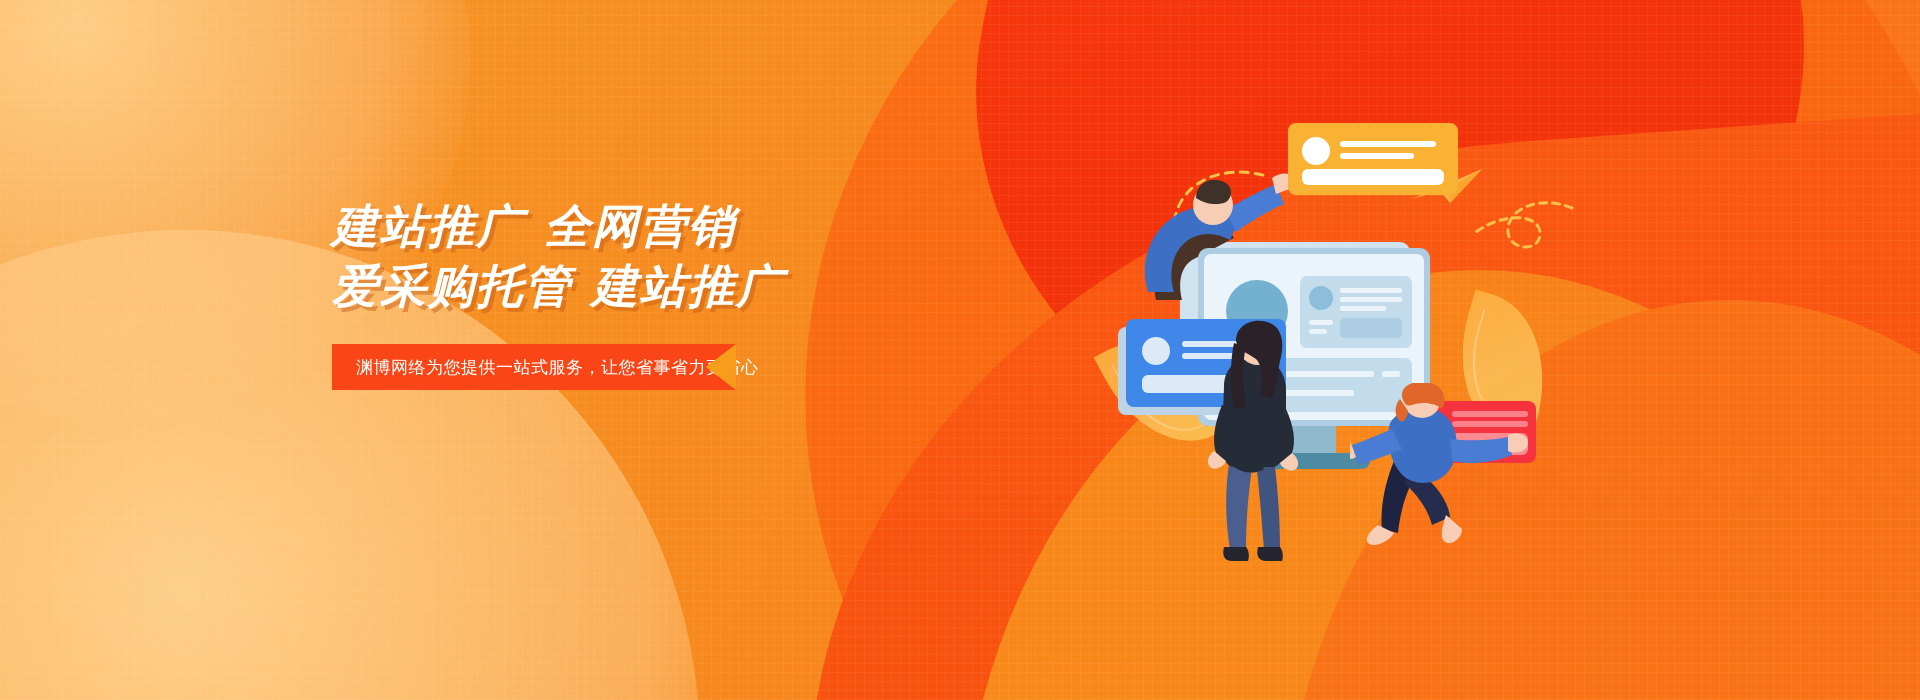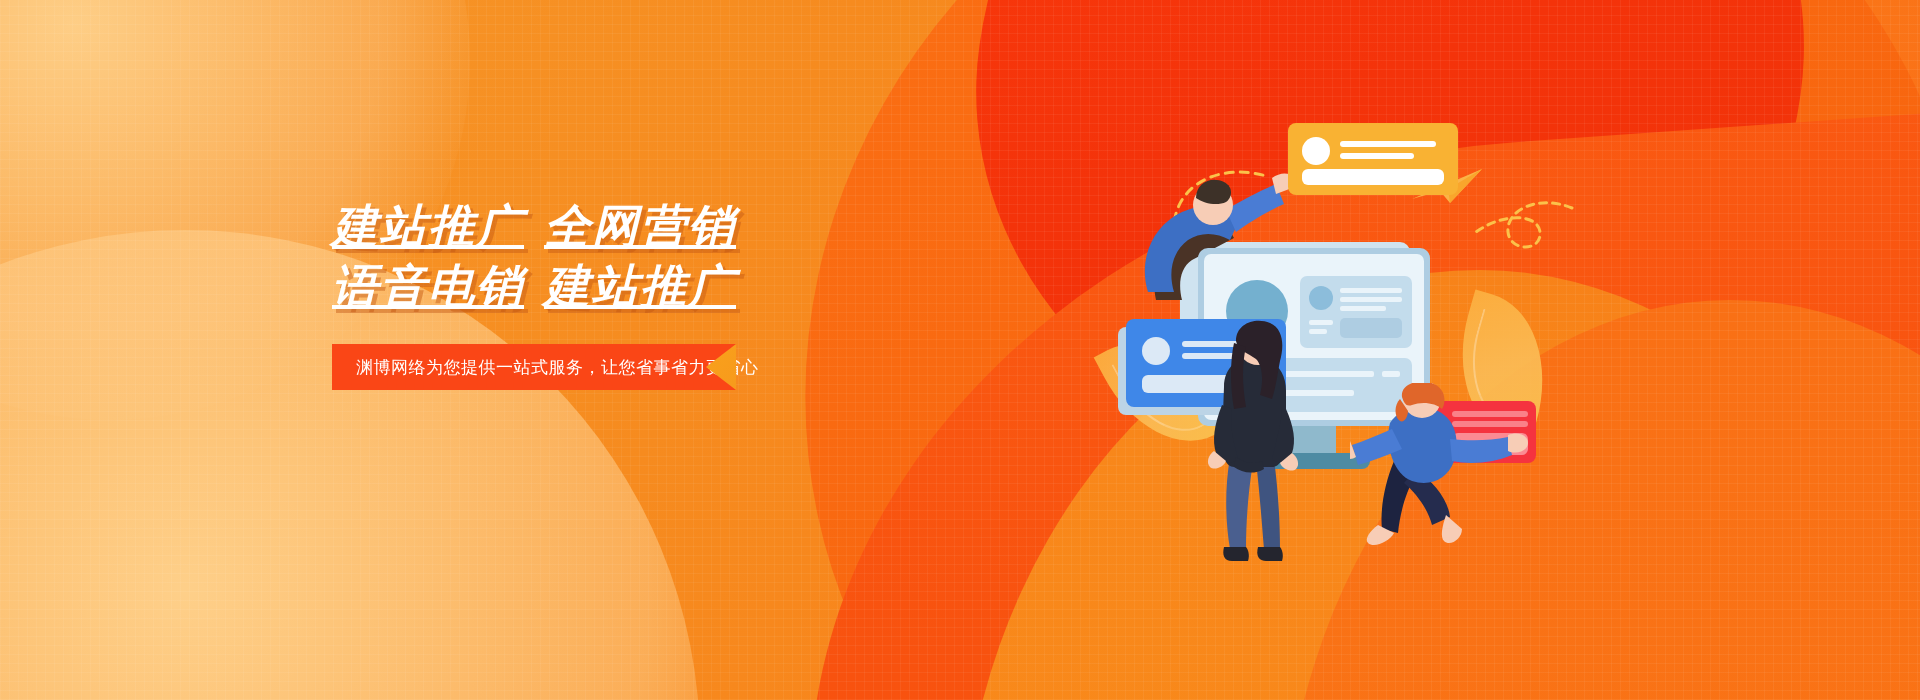--- a/index.html
+++ b/index.html
@@ -72,21 +72,20 @@
   .plane{position:absolute;}
   .plane svg{display:block;}
   .swirl{position:absolute;}
 
   
   .copy{position:absolute;left:332px;top:196px;width:560px;}
   .headline{
     font-weight:bold;font-style:italic;color:#ffffff;
     font-size:46px;letter-spacing:2px;line-height:60px;white-space:nowrap;
     text-shadow:4px 4px 0 rgba(196,86,18,.45);
-    text-decoration:underline;
   }
   .headline .gap{display:inline-block;width:20px;}
   .ribbon{
     position:relative;margin-top:28px;height:46px;width:404px;
     background:#fa4616;display:flex;align-items:center;
   }
   .ribbon-text{
     color:#ffffff;font-size:17px;letter-spacing:.5px;
     margin-left:24px;white-space:nowrap;
   }
@@ -198,21 +197,21 @@
     <svg width="120" height="80" viewBox="0 0 120 80" fill="none">
       <path d="M4 76 C0 26 48 2 96 16" stroke="#fbc24a" stroke-width="3" stroke-dasharray="8 7" stroke-linecap="round"></path>
     </svg>
   </div>
 
   <div class="copy">
     <div class="headline">
       <span>建站推广</span><span class="gap"></span><span>全网营销</span>
     </div>
     <div class="headline">
-      <span>语音电销</span><span class="gap"></span><span>建站推广</span>
+      <span>爱采购托管</span><span class="gap"></span><span>建站推广</span>
     </div>
 
     <div class="ribbon">
       <span class="ribbon-text">渊博网络为您提供一站式服务，让您省事省力更省心</span>
       <span class="ribbon-notch"></span>
     </div>
   </div>
 
   <div class="illu">
 

